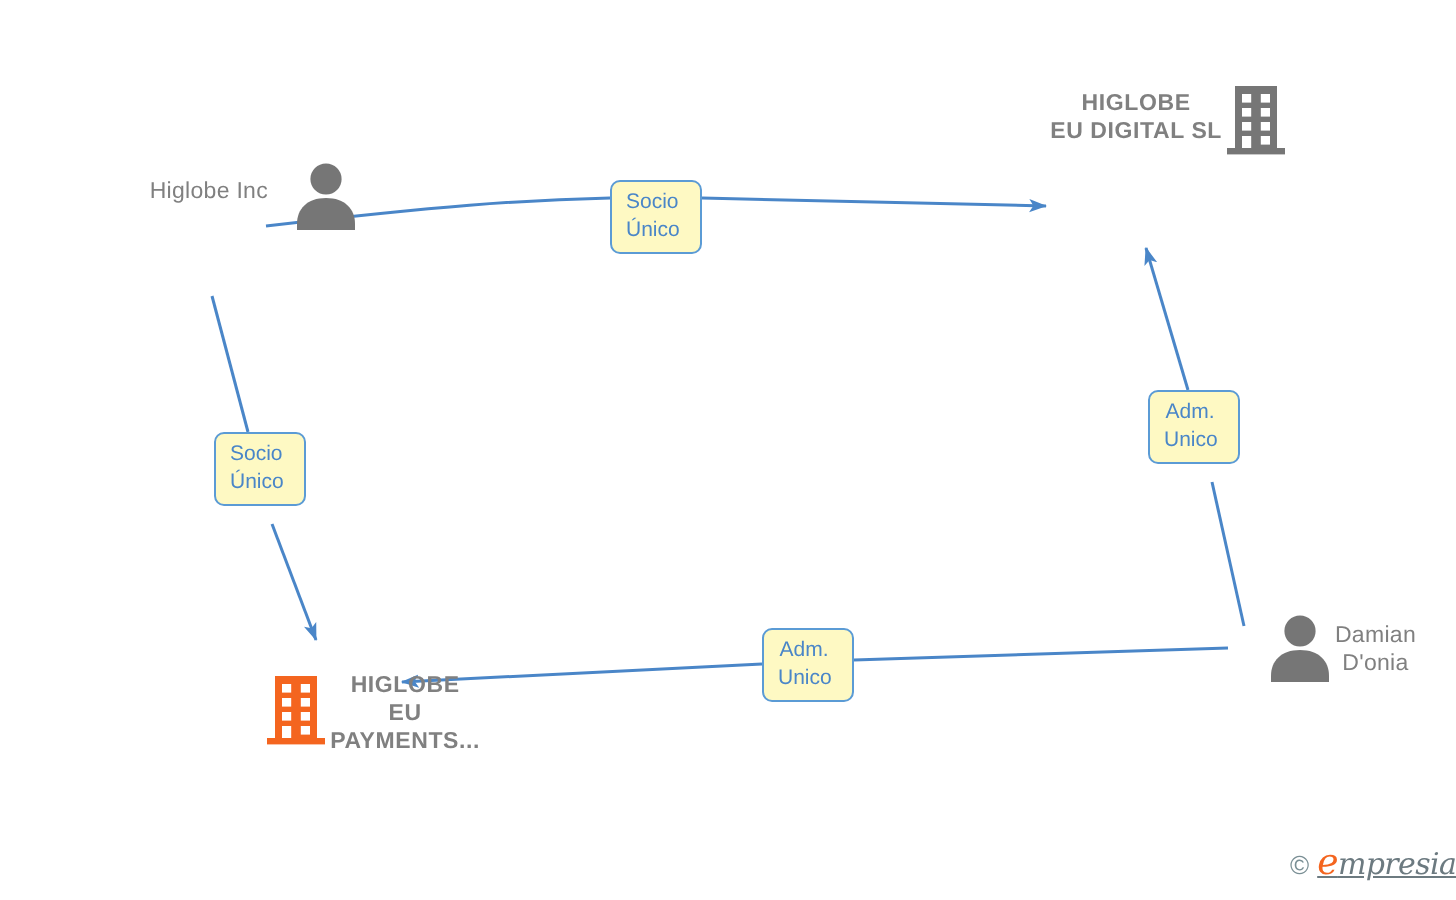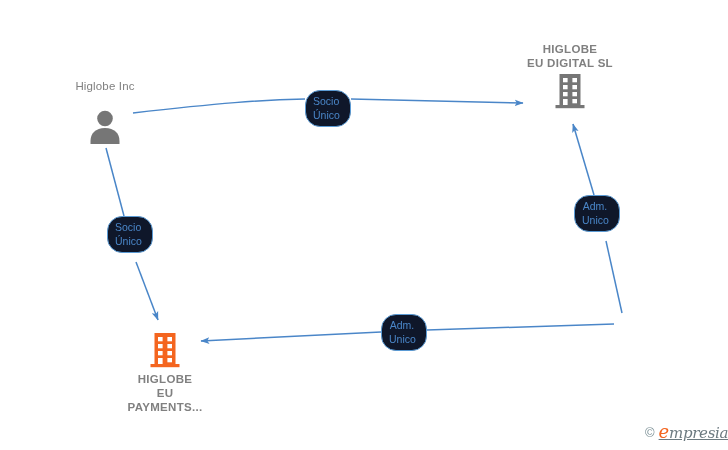--- a/index.html
+++ b/index.html
@@ -22,21 +22,20 @@
     left: 0;
     top: 0;
     width: 728px;
     height: 450px;
   }
 
   
   .node {
     position: absolute;
     display: flex;
-    flex-direction: column;
     align-items: center;
     width: 150px;
     justify-content: flex-end;
   }
   .node .icon-wrap {
     width: 34px;
     height: 36px;
     display: block;
   }
   .node-label {
@@ -61,22 +60,22 @@
   
   #node-higlobe-inc   { left: 30px;  top: 79px; gap: 12px; }
   #node-eu-digital    { left: 495px; top: 42px; }
   #node-eu-payments   { left: 90px;  top: 332px; }
   #node-damian        { left: 558px; top: 305px; }
 
   
   .edge-label {
     position: absolute;
     border: 1.3px solid #5b9bd5;
-    border-radius: 15px;
-    background: #0f172a;
+    border-radius: 5px;
+    background: #fef9c3;
     color: #4a86c8;
     font-size: 10.5px;
     line-height: 14px;
     text-align: center;
     padding: 3px 11px 4px 7px;
     white-space: pre-line;
     box-sizing: border-box;
   }
   #elabel-inc-digital   { left: 305px; top: 90px;  width: 46px; }
   #elabel-inc-payments  { left: 107px; top: 216px; width: 46px; }
@@ -178,20 +177,30 @@
         <rect x="19.4" y="19" width="4.6" height="4.3" fill="#ffffff"></rect>
         <rect x="10" y="26" width="4.6" height="6" fill="#ffffff"></rect>
         <rect x="19.4" y="26" width="4.6" height="4.3" fill="#ffffff"></rect>
       </svg>
     </span>
     <div class="node-label company below">HIGLOBE
 EU
 PAYMENTS...</div>
   </div>
 
+  <div class="node" id="node-damian">
+    <span class="icon-wrap">
+      <svg viewBox="0 0 34 36" width="34" height="36" xmlns="http://www.w3.org/2000/svg">
+        <circle cx="17" cy="10.5" r="7.8" fill="#767676"></circle>
+        <path d="M17,20 C26.5,20 31.5,25.5 31.5,33 L31.5,36 L2.5,36 L2.5,33 C2.5,25.5 7.5,20 17,20 Z" fill="#767676"></path>
+      </svg>
+    </span>
+    <div class="node-label below">Damian
+D'onia</div>
+  </div>
 
   <div class="edge-label" id="elabel-inc-digital">Socio
 Único</div>
 
   <div class="edge-label" id="elabel-inc-payments">Socio
 Único</div>
 
   <div class="edge-label" id="elabel-damian-digital">Adm.
 Unico</div>
 

